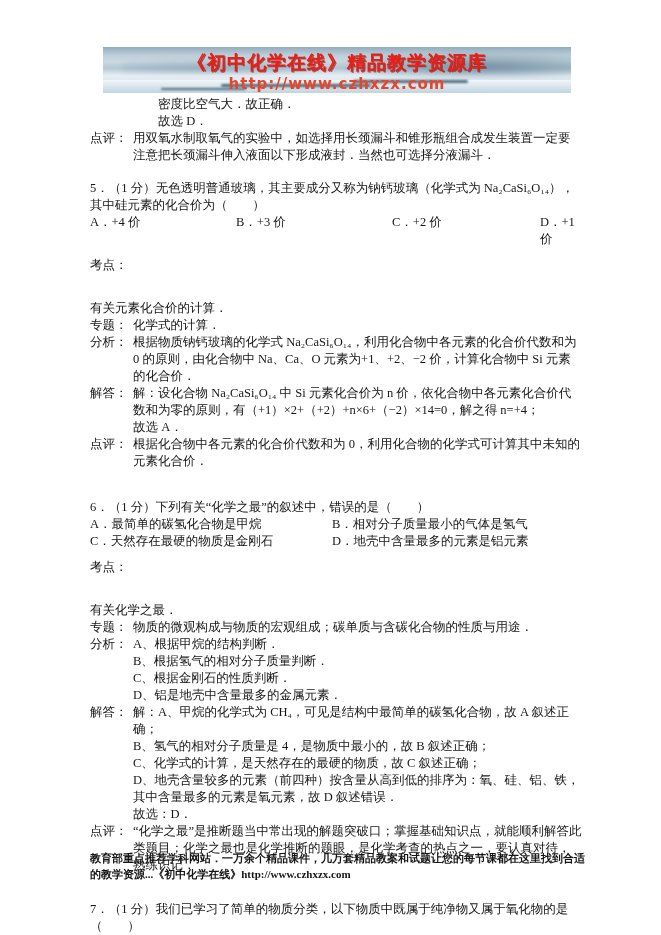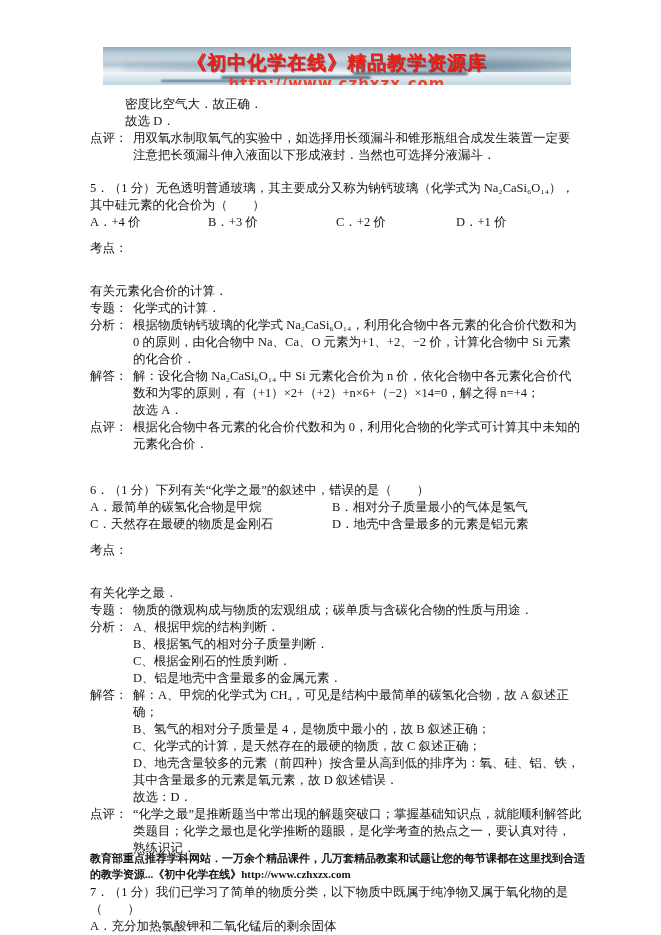--- a/index.html
+++ b/index.html
@@ -1,20 +1,20 @@
 <!DOCTYPE html>
 <html><head>
 <meta charset="utf-8">
 <style>
   html,body{margin:0;padding:0;background:#fff;}
   .page{position:relative;width:661px;height:935px;background:#ffffff;overflow:hidden;
         font-family:"Liberation Serif","DejaVu Serif",serif;color:#151515;}
 
   
-  .banner{position:absolute;left:103px;top:47px;width:468px;height:38px;overflow:hidden;}
+  .banner{position:absolute;left:103px;top:47px;width:468px;height:46px;overflow:hidden;}
   .banner-bg{position:absolute;left:0;top:0;right:0;bottom:0;
     background:linear-gradient(180deg,#93abbc 0%,#bccfda 18%,#ccd8e0 32%,#b3c8d5 46%,#e6eef3 62%,#dbe7ed 78%,#c6d8e2 100%);}
   .banner-mountain{position:absolute;right:-12px;top:5px;width:250px;height:26px;
     background:radial-gradient(ellipse at 60% 55%,rgba(108,138,158,.9),rgba(108,138,158,0) 72%);filter:blur(2px);}
   .banner-mountain-left{position:absolute;left:20px;top:11px;width:210px;height:16px;
     background:radial-gradient(ellipse at 40% 60%,rgba(128,154,172,.55),rgba(128,154,172,0) 70%);filter:blur(2px);}
   .banner-water{position:absolute;left:0;bottom:0;width:100%;height:13px;
     background:linear-gradient(180deg,rgba(242,247,250,.95),rgba(192,212,224,.95));}
   .streak{position:absolute;background:#4d6b7d;filter:blur(1px);border-radius:2px;}
   .s1{left:118px;bottom:6px;width:150px;height:3px;}
@@ -24,26 +24,26 @@
     color:#ee1c12;letter-spacing:1px;text-shadow:1px 1px 0 rgba(118,8,8,.6);
     font-family:"DejaVu Sans",sans-serif;}
   .banner-url{position:relative;text-align:center;font-size:15px;font-weight:bold;color:#e8442b;
     letter-spacing:1px;margin-top:-1px;font-family:"DejaVu Sans",sans-serif;cursor:pointer;}
 
   
   .content{position:absolute;left:90px;top:96px;width:492px;font-size:12.5px;line-height:17px;}
   .row{display:flex;align-items:flex-start;}
   .lbl{flex:0 0 43px;}
   .txt{flex:1;min-width:0;}
-  .indent{margin-left:35px;}
+  .indent{margin-left:68px;}
   .gap-q{margin-top:16px;}
   .gap-a{margin-top:9px;flex-direction:column;}
   .gap-q2{margin-top:29px;}
   .gap-q3{margin-top:27px;}
-  .opts5{display:flex;}
+  .opts5{display:flex;gap:28px;}
   .opts5 .o1{width:118px;}.opts5 .o2{width:128px;}.opts5 .o3{width:120px;}.opts5 .o4{flex:1;}
   .opts6{display:flex;}
   .opts6 .oc1{width:242px;}.opts6 .oc2{flex:1;}
 
   
   .footer{position:absolute;left:90px;top:851px;width:504px;font-size:11px;line-height:15.5px;
     font-weight:bold;color:#151515;}
   .footer .furl{cursor:pointer;}
 </style>
 </head>

